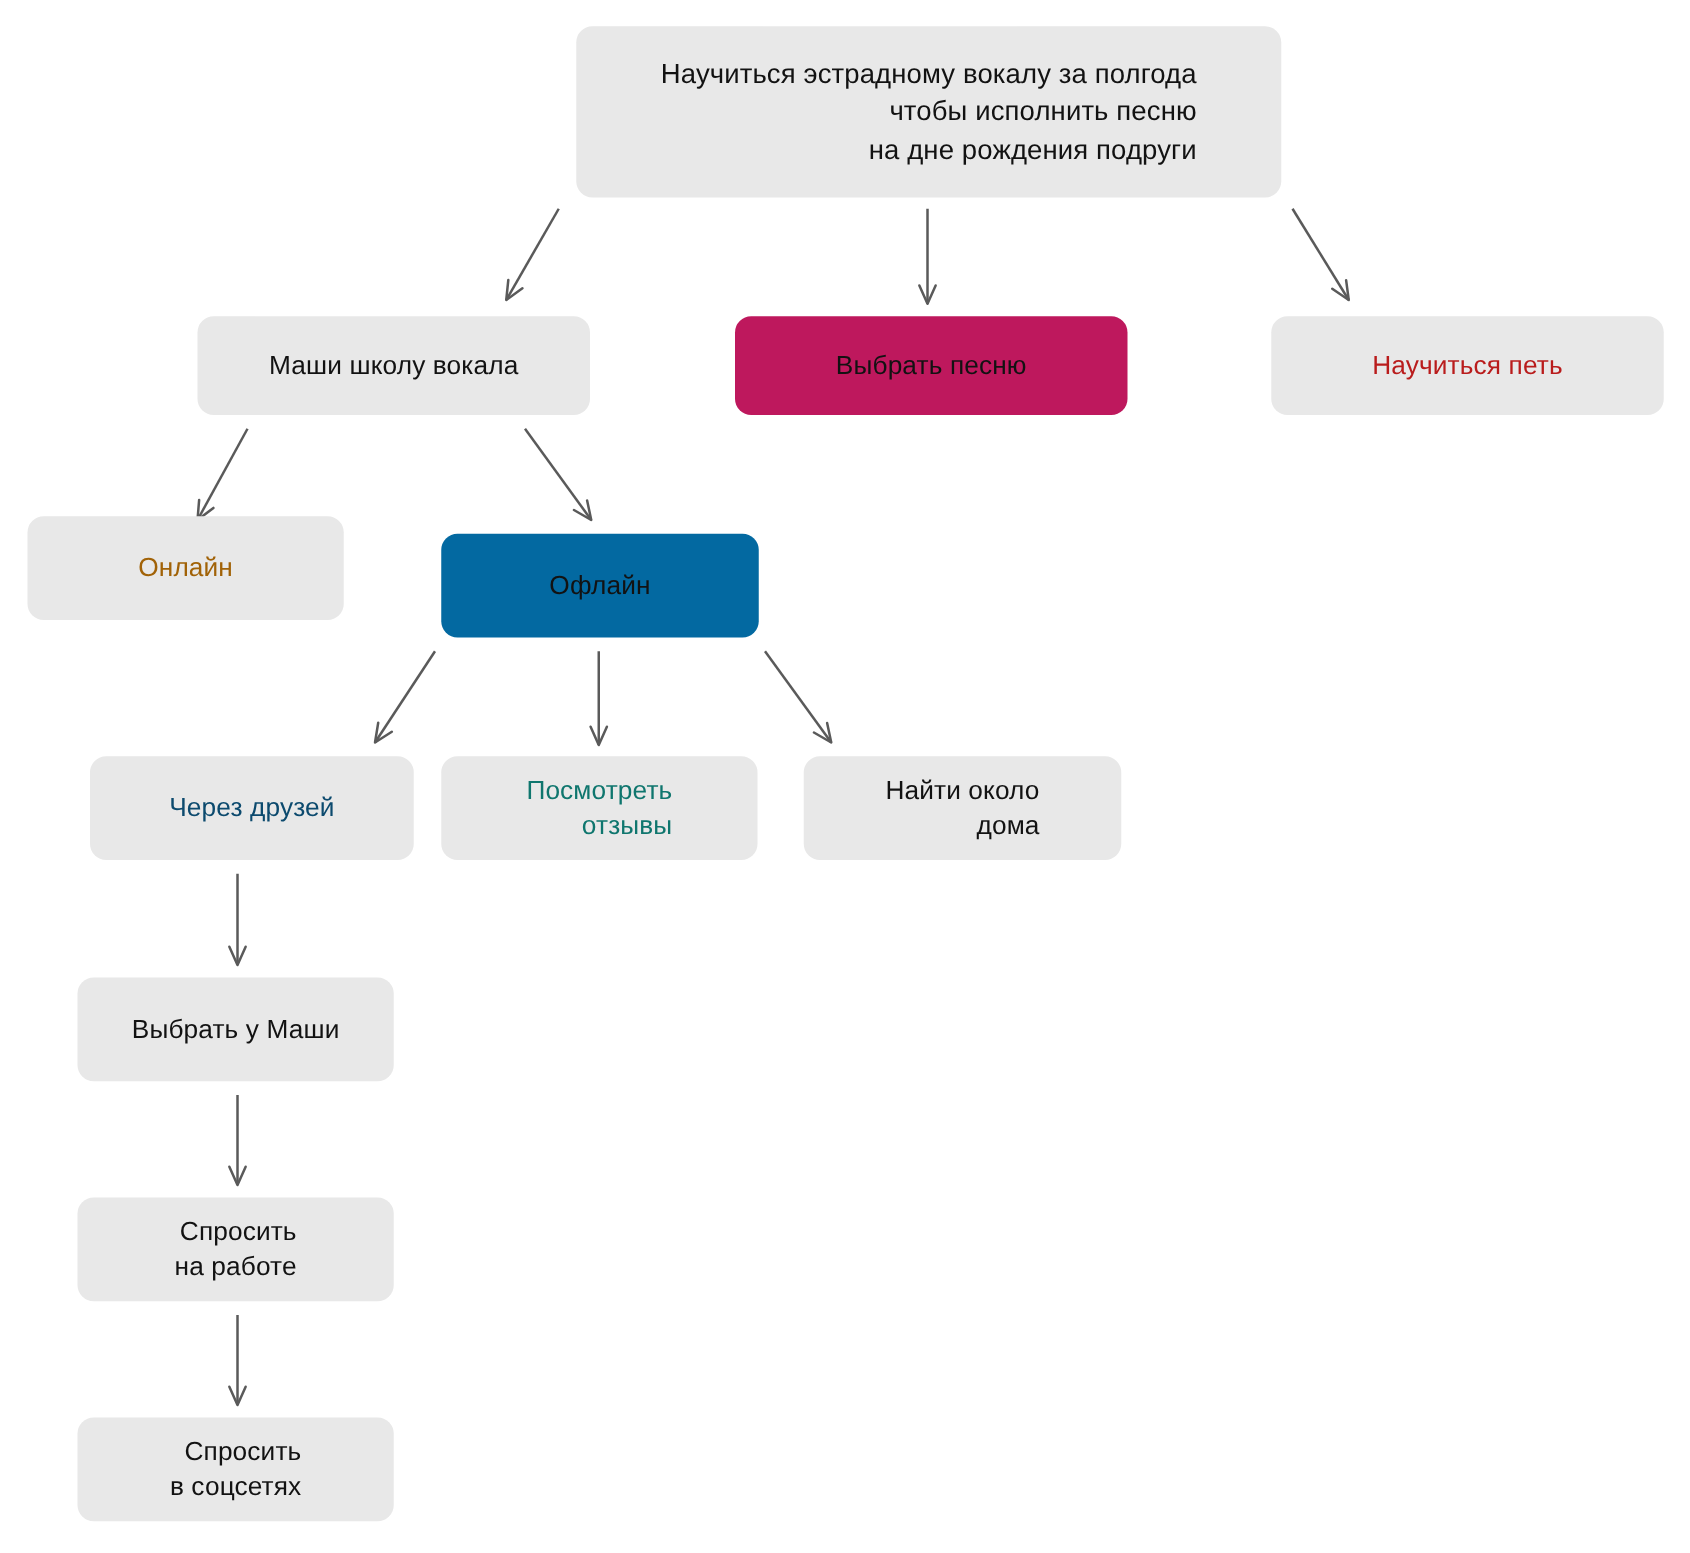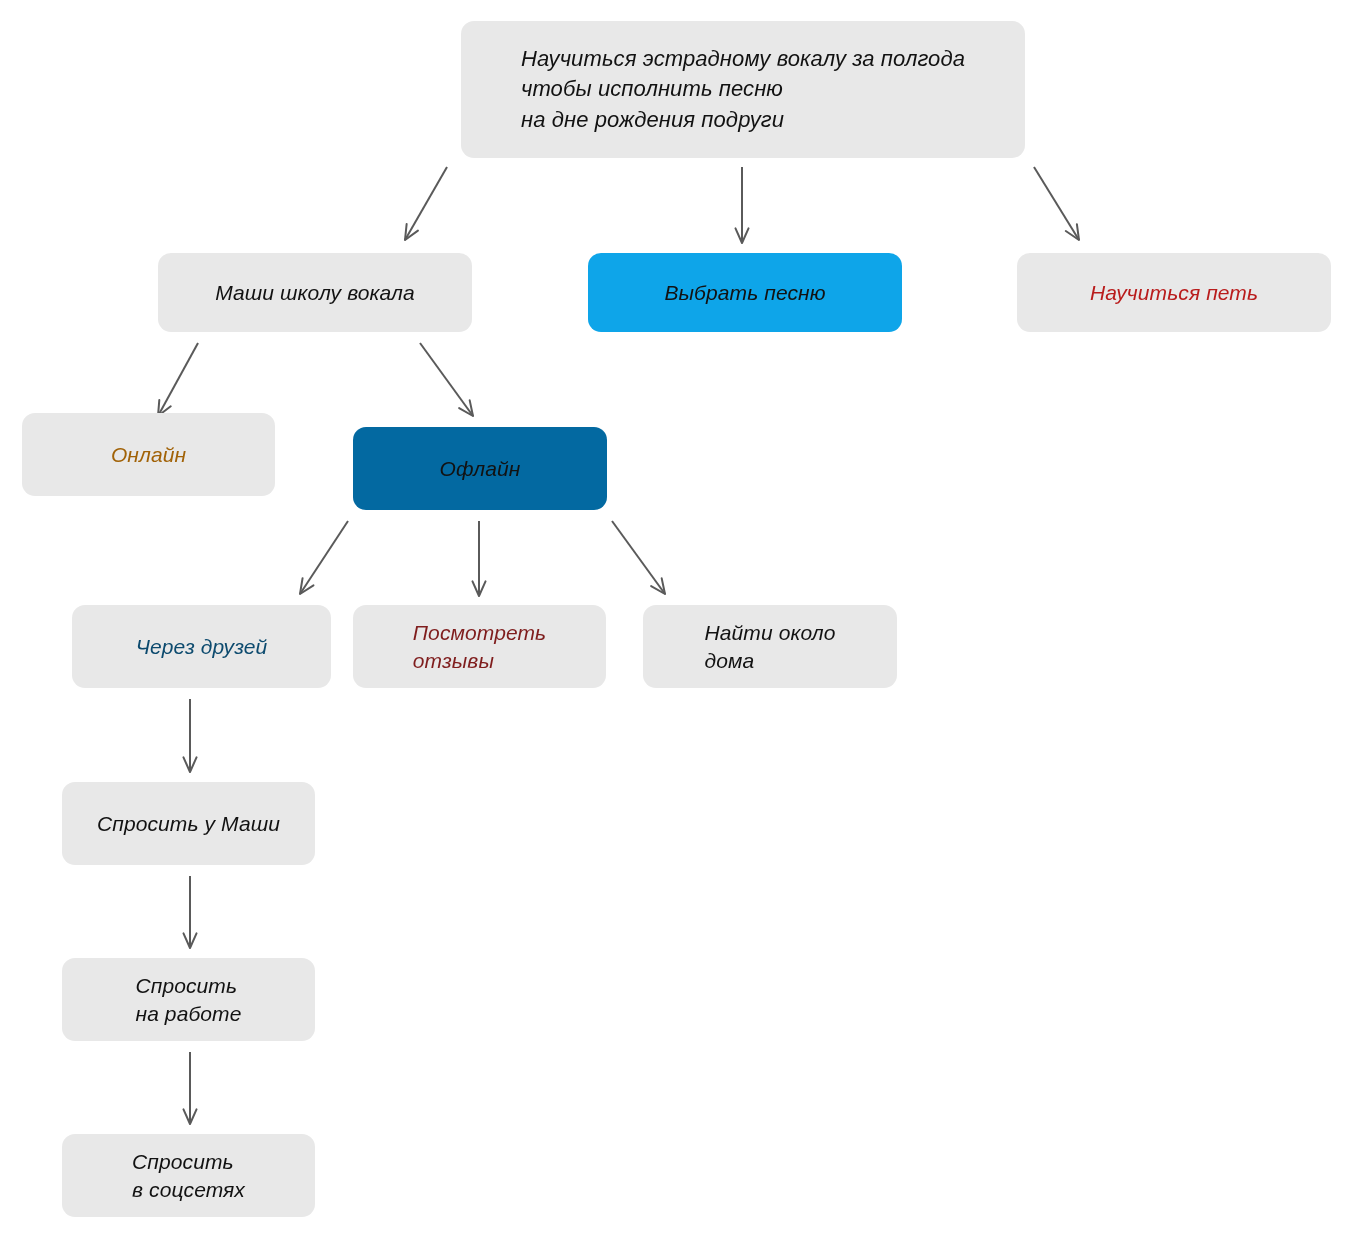--- a/index.html
+++ b/index.html
@@ -28,29 +28,28 @@
     pointer-events: none;
   }
   .node {
     position: absolute;
     box-sizing: border-box;
     background: #e8e8e8;
     border-radius: 13px;
     display: flex;
     align-items: center;
     justify-content: center;
-    text-align: left;
+    text-align: right;
     color: #121212;
     font-size: 21px;
     line-height: 1.30;
     letter-spacing: 0.1px;
     white-space: pre-line;
     padding: 4px 10px;
     z-index: 2;
-    font-style: italic;
   }
   .node.root {
     font-size: 22px;
     line-height: 1.38;
   }
 </style>
 </head>
 <body>
 
 <div id="canvas" style="background: rgb(255, 255, 255);">
@@ -100,29 +99,29 @@
         <line x1="190" y1="1052" x2="190" y2="1124" stroke="#5a5a5a" stroke-width="2" stroke-linecap="butt"></line>
         <path d="M 183.47583275104688 1109.390576955003 L 190 1124 L 196.52416724895312 1109.390576955003" fill="none" stroke="#5a5a5a" stroke-width="2" stroke-linecap="round" stroke-linejoin="round"></path>
       </g>
     </svg>
 
   <div id="nodes-layer">
       <div class="node root" style="left: 461px; top: 21px; width: 564px; height: 137px; background: rgb(232, 232, 232); color: rgb(18, 18, 18);">Научиться эстрадному вокалу за полгода
 чтобы исполнить песню
 на дне рождения подруги</div>
       <div class="node" style="left: 158px; top: 253px; width: 314px; height: 79px; background: rgb(232, 232, 232); color: rgb(18, 18, 18);">Маши школу вокала</div>
-      <div class="node" style="left: 588px; top: 253px; width: 314px; height: 79px; background: #0ea5e9; color: rgb(18, 18, 18);">Выбрать песню</div>
+      <div class="node" style="left: 588px; top: 253px; width: 314px; height: 79px; background: #be185d; color: rgb(18, 18, 18);">Выбрать песню</div>
       <div class="node" style="left: 1017px; top: 253px; width: 314px; height: 79px; background: rgb(232, 232, 232); color: #b91c1c;">Научиться петь</div>
       <div class="node" style="left: 22px; top: 413px; width: 253px; height: 83px; background: rgb(232, 232, 232); color: #a16207;">Онлайн</div>
       <div class="node" style="left: 353px; top: 427px; width: 254px; height: 83px; background: #0369a1; color: rgb(18, 18, 18);">Офлайн</div>
       <div class="node" style="left: 72px; top: 605px; width: 259px; height: 83px; background: rgb(232, 232, 232); color: #0c4a6e;">Через друзей</div>
-      <div class="node" style="left: 353px; top: 605px; width: 253px; height: 83px; background: rgb(232, 232, 232); color: #7f1d1d;">Посмотреть
+      <div class="node" style="left: 353px; top: 605px; width: 253px; height: 83px; background: rgb(232, 232, 232); color: #0f766e;">Посмотреть
 отзывы</div>
       <div class="node" style="left: 643px; top: 605px; width: 254px; height: 83px; background: rgb(232, 232, 232); color: rgb(18, 18, 18);">Найти около
 дома</div>
-      <div class="node" style="left: 62px; top: 782px; width: 253px; height: 83px; background: rgb(232, 232, 232); color: rgb(18, 18, 18);">Спросить у Маши</div>
+      <div class="node" style="left: 62px; top: 782px; width: 253px; height: 83px; background: rgb(232, 232, 232); color: rgb(18, 18, 18);">Выбрать у Маши</div>
       <div class="node" style="left: 62px; top: 958px; width: 253px; height: 83px; background: rgb(232, 232, 232); color: rgb(18, 18, 18);">Спросить
 на работе</div>
       <div class="node" style="left: 62px; top: 1134px; width: 253px; height: 83px; background: rgb(232, 232, 232); color: rgb(18, 18, 18);">Спросить
 в соцсетях</div>
     </div>
 
 </div>
 
 </body></html>

